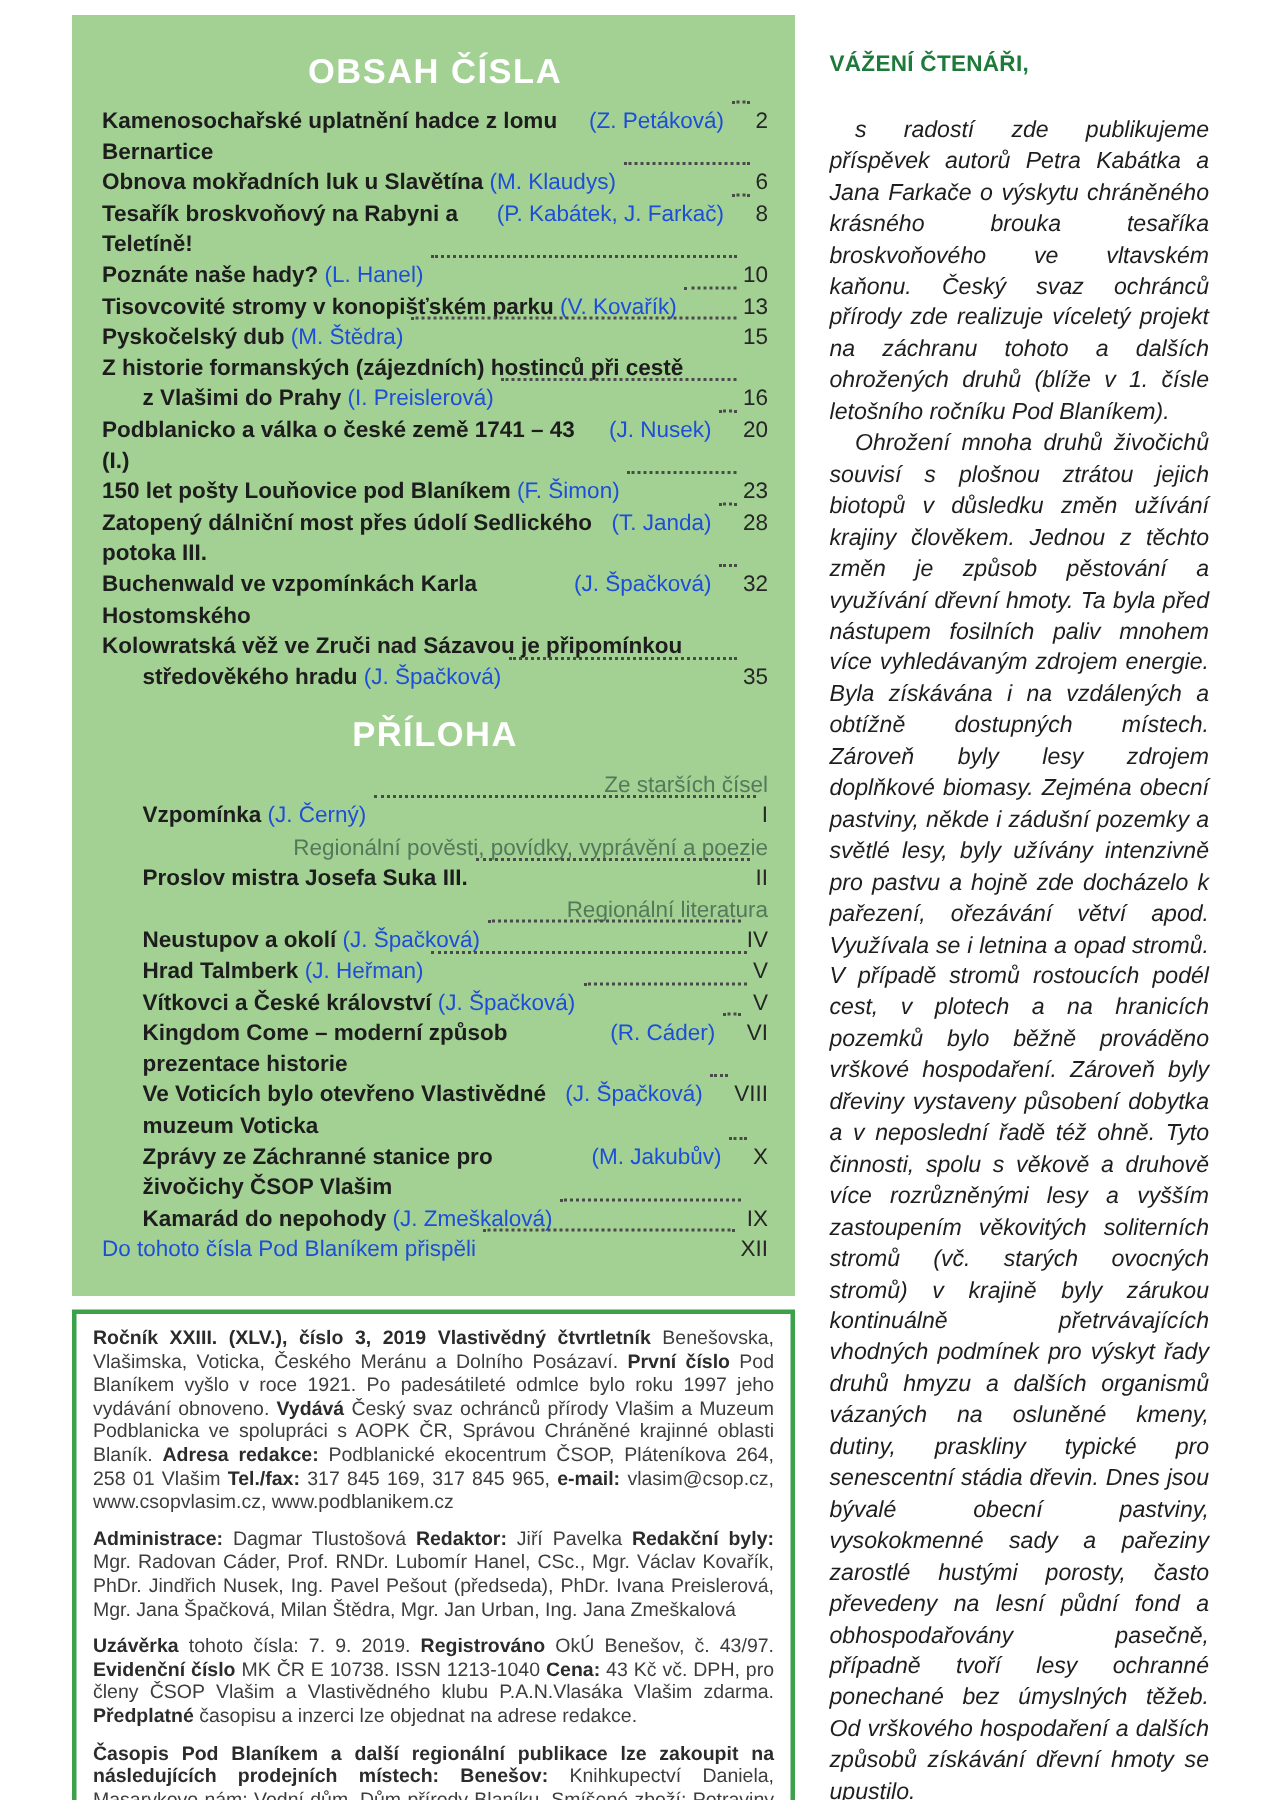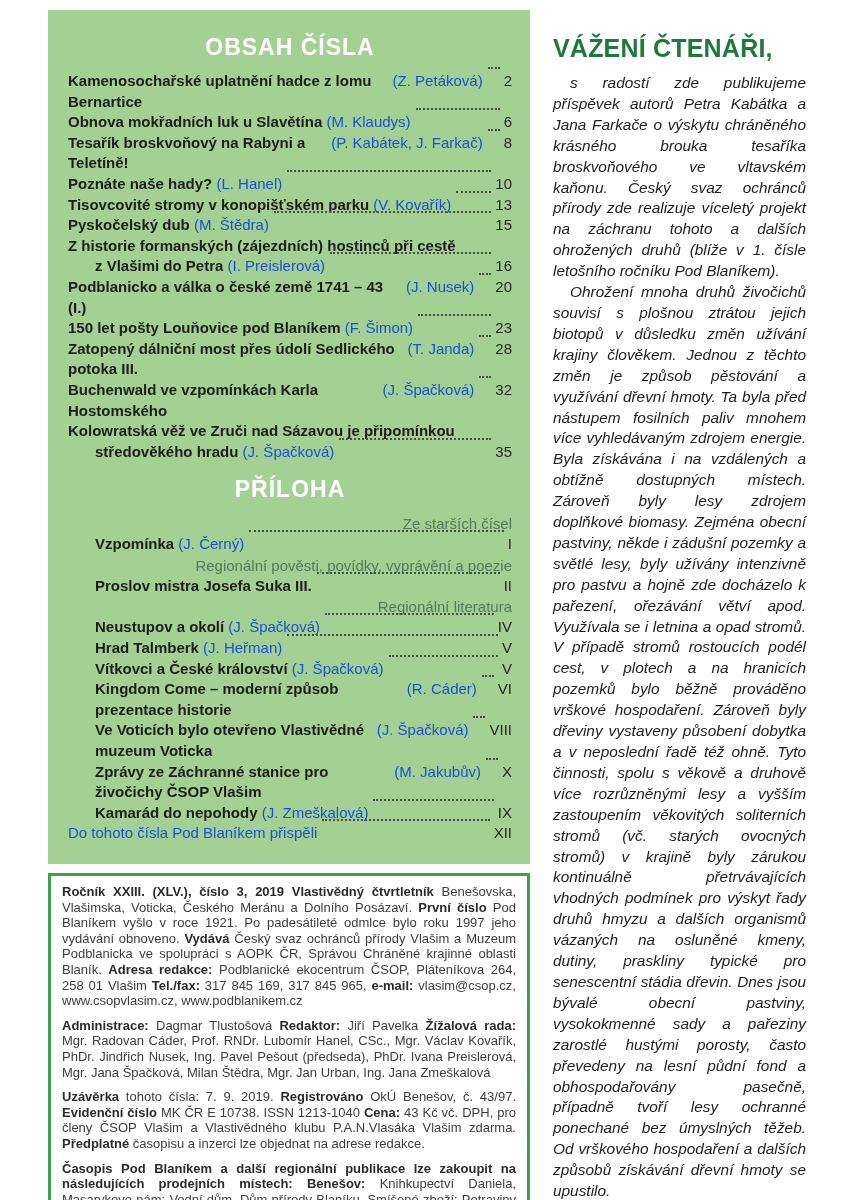--- a/index.html
+++ b/index.html
@@ -22,21 +22,21 @@
   .final-line{color:#54795a;}
   .final-line .ft{color:#1d4ed8;}
   
   .imprint{margin-top:9px;border:3px solid #3ba24a;padding:8px 11px;box-sizing:border-box;
            font-size:13px;line-height:1.2;color:#3d3d3d;text-align:justify;}
   .imprint p{margin:0 0 9px 0;}
   .imprint p:last-child{margin-bottom:0;}
   .imprint b{color:#2b2b2b;}
   
   .right-col{position:absolute;left:553px;top:34px;width:253px;}
-  .ed-title{font-size:25px;font-weight:bold;color:#1e7a3a;margin:0 0 10px 0;letter-spacing:0.2px;}
+  .ed-title{font-size:15px;font-weight:bold;color:#1e7a3a;margin:0 0 26px 0;letter-spacing:0.2px;}
   .ed-body p{margin:0;font-size:15.4px;line-height:20.9px;font-style:italic;color:#1e1e1e;
              text-align:justify;text-indent:17px;}
 </style>
 </head>
 <body>
 
 <div class="page">
 
   <div class="left-col">
 
@@ -76,21 +76,21 @@
           <div class="toc-line">
             <span class="tt">Pyskočelský dub</span>
             <span class="ta"> (M. Štědra)</span>
             <span class="dots"></span>
             <span class="pg">15</span>
           </div>
           <div class="toc-line">
             <span class="tt">Z historie formanských (zájezdních) hostinců při cestě</span>
           </div>
           <div class="toc-line indent">
-            <span class="tt">z Vlašimi do Petra</span>
+            <span class="tt">z Vlašimi do Prahy</span>
             <span class="ta"> (I. Preislerová)</span>
             <span class="dots"></span>
             <span class="pg">16</span>
           </div>
           <div class="toc-line">
             <span class="tt">Podblanicko a válka o české země 1741 – 43 (I.)</span>
             <span class="ta"> (J. Nusek)</span>
             <span class="dots"></span>
             <span class="pg">20</span>
           </div>
@@ -184,21 +184,21 @@
           <div class="toc-line final-line">
             <span class="ft">Do tohoto čísla Pod Blaníkem přispěli</span>
             <span class="dots"></span>
             <span class="pg">XII</span>
           </div>
         </div>
     </div>
 
     <div class="imprint" id="imprint-box">
         <p><b>Ročník XXIII. (XLV.), číslo 3, 2019 Vlastivědný čtvrtletník </b>Benešovska, Vlašimska, Voticka, Českého Meránu a Dolního Posázaví. <b>První číslo </b>Pod Blaníkem vyšlo v roce 1921. Po padesátileté odmlce bylo roku 1997 jeho vydávání obnoveno. <b>Vydává </b>Český svaz ochránců přírody Vlašim a Muzeum Podblanicka ve spolupráci s AOPK ČR, Správou Chráněné krajinné oblasti Blaník. <b>Adresa redakce: </b>Podblanické ekocentrum ČSOP, Pláteníkova 264, 258 01 Vlašim <b>Tel./fax: </b>317 845 169, 317 845 965, <b>e-mail: </b>vlasim@csop.cz, www.csopvlasim.cz, www.podblanikem.cz</p>
-        <p><b>Administrace: </b>Dagmar Tlustošová <b>Redaktor: </b>Jiří Pavelka <b>Žížalová rada: </b>Mgr. Radovan Cáder, Prof. RNDr. Lubomír Hanel, CSc., Mgr. Václav Kovařík, PhDr. Jindřich Nusek, Ing. Pavel Pešout (předseda), PhDr. Ivana Preislerová, Mgr. Jana Špačková, Milan Štědra, Mgr. Jan Urban, Ing. Jana Zmeškalová</p>
+        <p><b>Administrace: </b>Dagmar Tlustošová <b>Redaktor: </b>Jiří Pavelka <b>Redakční byly: </b>Mgr. Radovan Cáder, Prof. RNDr. Lubomír Hanel, CSc., Mgr. Václav Kovařík, PhDr. Jindřich Nusek, Ing. Pavel Pešout (předseda), PhDr. Ivana Preislerová, Mgr. Jana Špačková, Milan Štědra, Mgr. Jan Urban, Ing. Jana Zmeškalová</p>
         <p><b>Uzávěrka </b>tohoto čísla: 7. 9. 2019. <b>Registrováno </b>OkÚ Benešov, č. 43/97. <b>Evidenční číslo </b>MK ČR E 10738. ISSN 1213-1040 <b>Cena: </b>43 Kč vč. DPH, pro členy ČSOP Vlašim a Vlastivědného klubu P.A.N.Vlasáka Vlašim zdarma. <b>Předplatné </b>časopisu a inzerci lze objednat na adrese redakce.</p>
         <p><b>Časopis Pod Blaníkem a další regionální publikace lze zakoupit na následujících prodejních místech: Benešov: </b>Knihkupectví Daniela, Masarykovo nám; Vodní dům, Dům přírody Blaníku, Smíšené zboží; Potraviny Hergeselová; Infocentrum; Podblanické ekocentrum ČSOP Vlašim; Muzeum Podblanicka, zámek Vlašim; Knihkupectví Žížalová, Komenského ul.; Infocentrum; Smíšené zboží Žák.</p>
       </div>
 
   </div>
 
   <div class="right-col">
     <div class="ed-title">VÁŽENÍ ČTENÁŘI,</div>
     <div class="ed-body" id="ed-body">
         <p>s radostí zde publikujeme příspěvek autorů Petra Kabátka a Jana Farkače o výskytu chráněného krásného brouka tesaříka broskvoňového ve vltavském kaňonu. Český svaz ochránců přírody zde realizuje víceletý projekt na záchranu tohoto a dalších ohrožených druhů (blíže v 1. čísle letošního ročníku Pod Blaníkem).</p>

